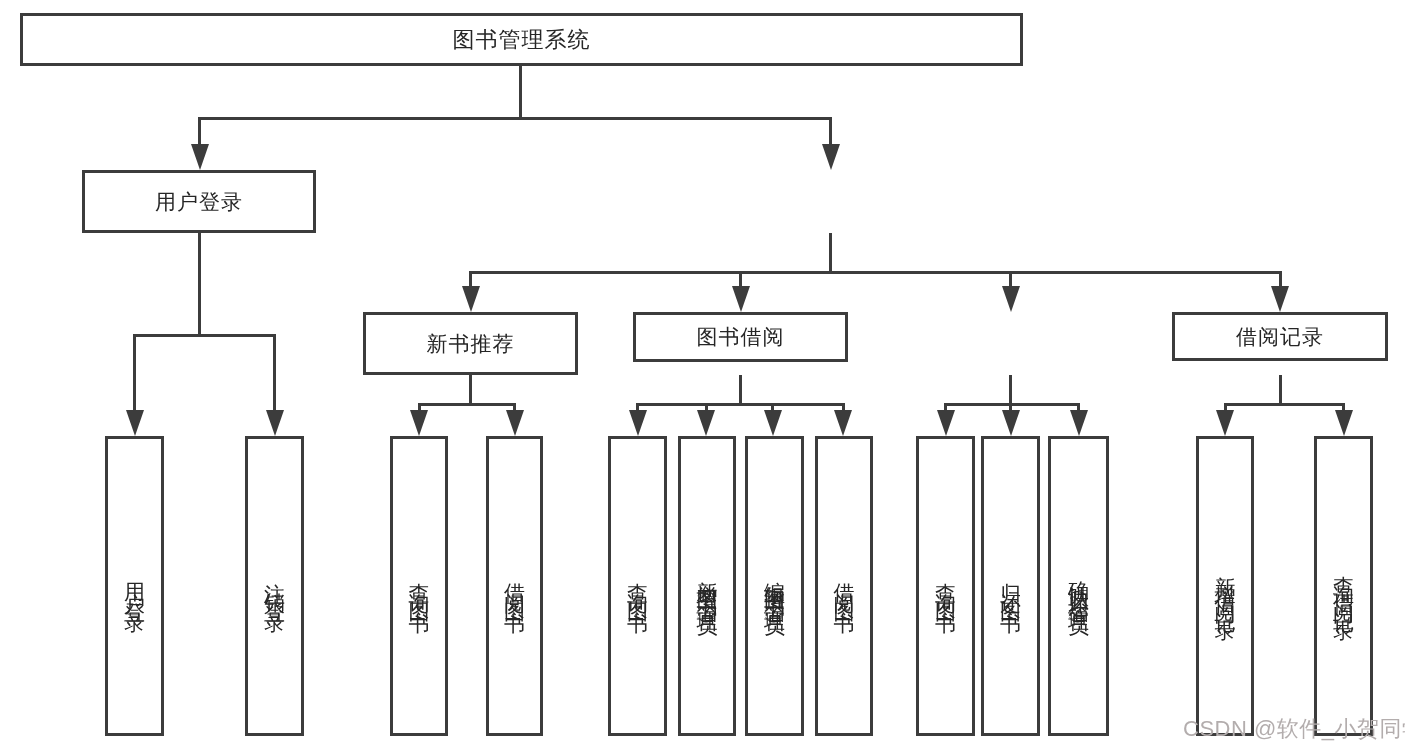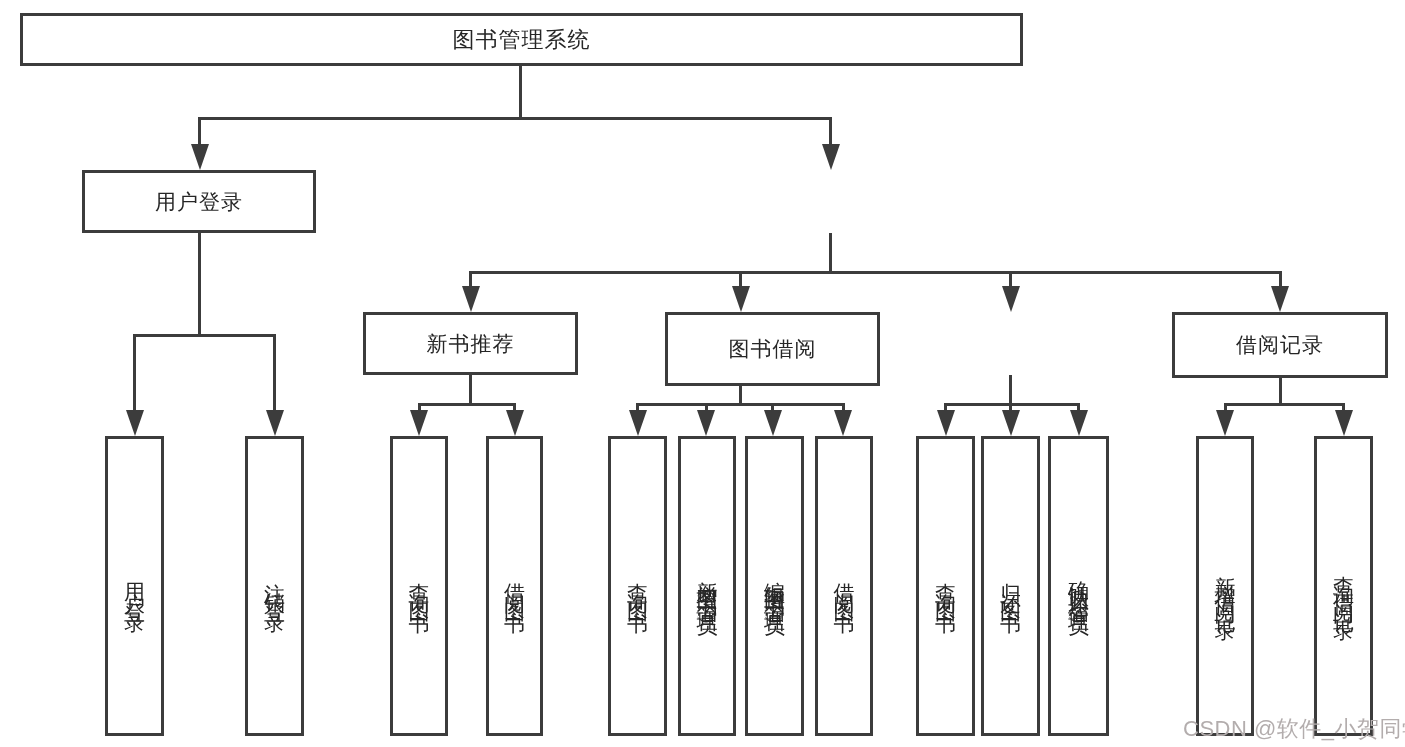--- a/index.html
+++ b/index.html
@@ -134,24 +134,24 @@
     <span>图书管理系统</span>
   </div>
 
   <div class="hbox" style="left:82px;top:170px;width:234px;height:63px;">
     <span>用户登录</span>
   </div>
 
   <div class="hbox" style="left:363px;top:312px;width:215px;height:63px;">
     <span>新书推荐</span>
   </div>
-  <div class="hbox" style="left:633px;top:312px;width:215px;height:74px;margin-left:32px;">
+  <div class="hbox" style="left:633px;top:312px;width:215px;height:50px;">
     <span>图书借阅</span>
   </div>
-  <div class="hbox" style="left:1172px;top:312px;width:216px;height:66px;">
+  <div class="hbox" style="left:1172px;top:312px;width:216px;height:49px;">
     <span>借阅记录</span>
   </div>
 
   <div class="vbox ls-4" style="left:105px;top:436px;width:59px;height:300px;">
     <span>用户登录</span>
   </div>
   <div class="vbox ls-4" style="left:245px;top:436px;width:59px;height:300px;">
     <span>注销登录</span>
   </div>
 

